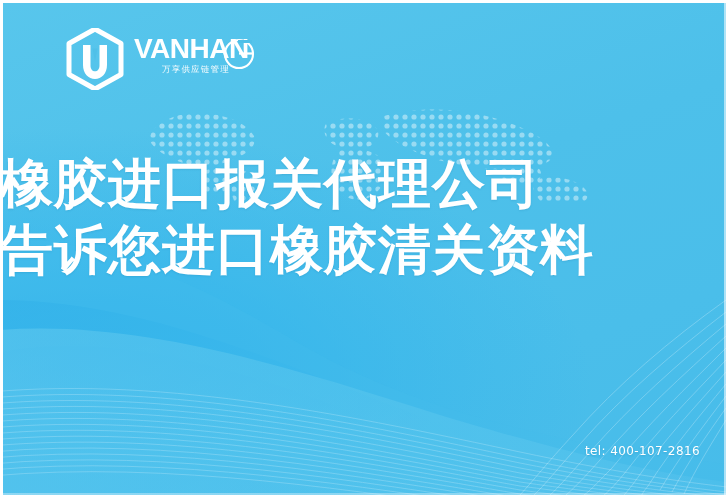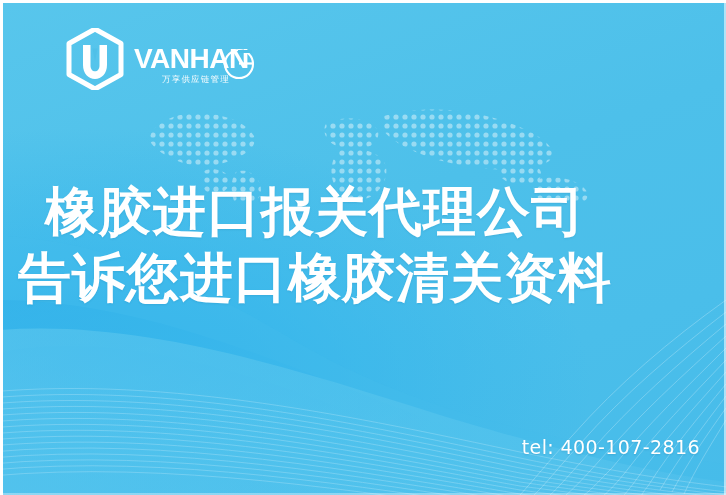--- a/index.html
+++ b/index.html
@@ -82,43 +82,43 @@
     inset: 0;
     pointer-events: none;
   }
 
   
   .logo-block {
     position: absolute;
     left: 34px;
     top: 28px;
     display: flex;
-    align-items: flex-end;
+    align-items: flex-start;
     z-index: 20;
     padding-left: 32px;
   }
   .logo-mark {
     width: 58px;
     height: 62px;
     flex: 0 0 auto;
   }
   .logo-word {
     position: relative;
     margin-left: 10px;
     height: 52px;
   }
   .logo-word svg { display: block; }
 
   
   .headline {
     position: absolute;
     left: 0;
-    top: 180px;
+    top: 152px;
     width: 630px;
-    text-align: center;
+    text-align: left;
     z-index: 25;
     color: #ffffff;
     font-weight: bold;
     letter-spacing: 1px;
     line-height: 1.22;
     text-shadow: 0 1px 2px rgba(20,110,160,.18);
   }
   .headline-line {
     display: block;
     font-size: 53px;
@@ -127,21 +127,21 @@
   .headline-line.l2 {
     margin-top: 1px;
   }
 
   
   .tel {
     position: absolute;
     right: 26px;
     bottom: 37px;
     color: #ffffff;
-    font-size: 19px;
+    font-size: 12px;
     letter-spacing: .4px;
     z-index: 30;
     font-family: "DejaVu Sans", sans-serif;
     text-shadow: 0 1px 2px rgba(20,110,160,.25);
   }
 </style>
 </head>
 <body>
 
 <div class="banner">

